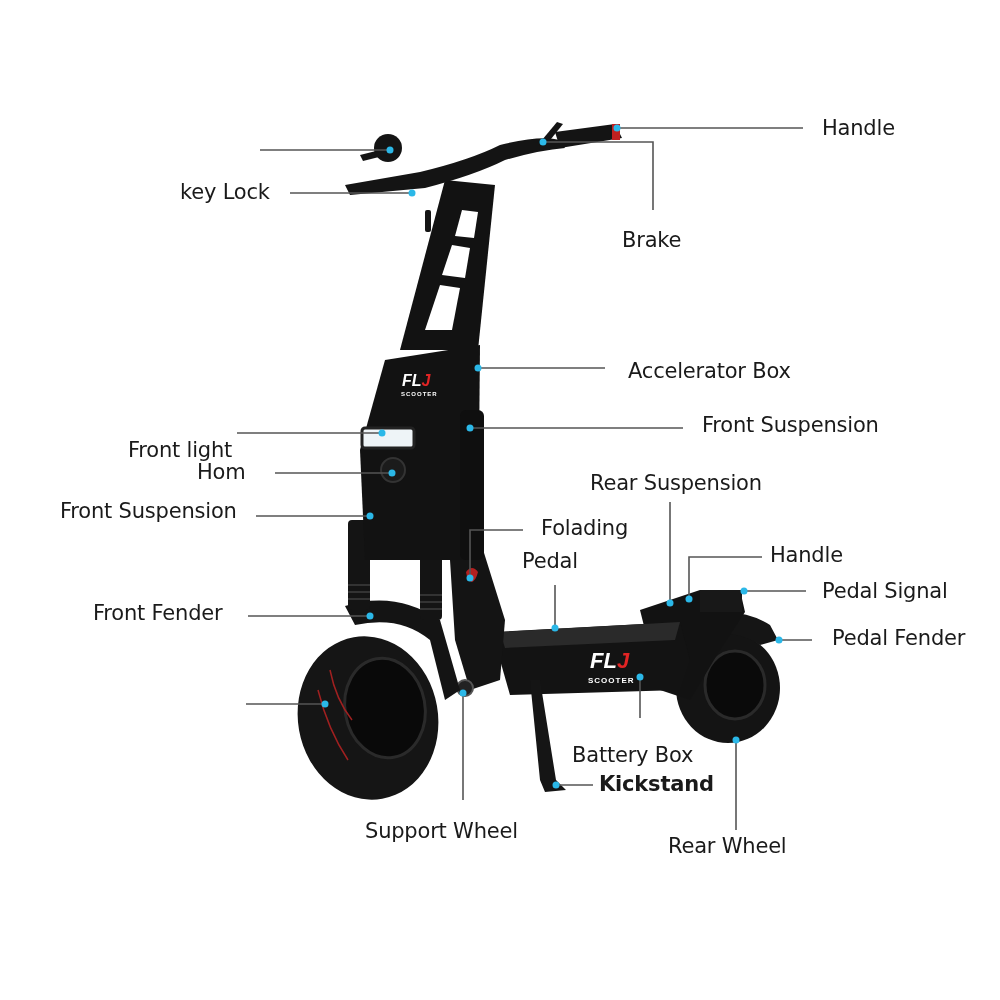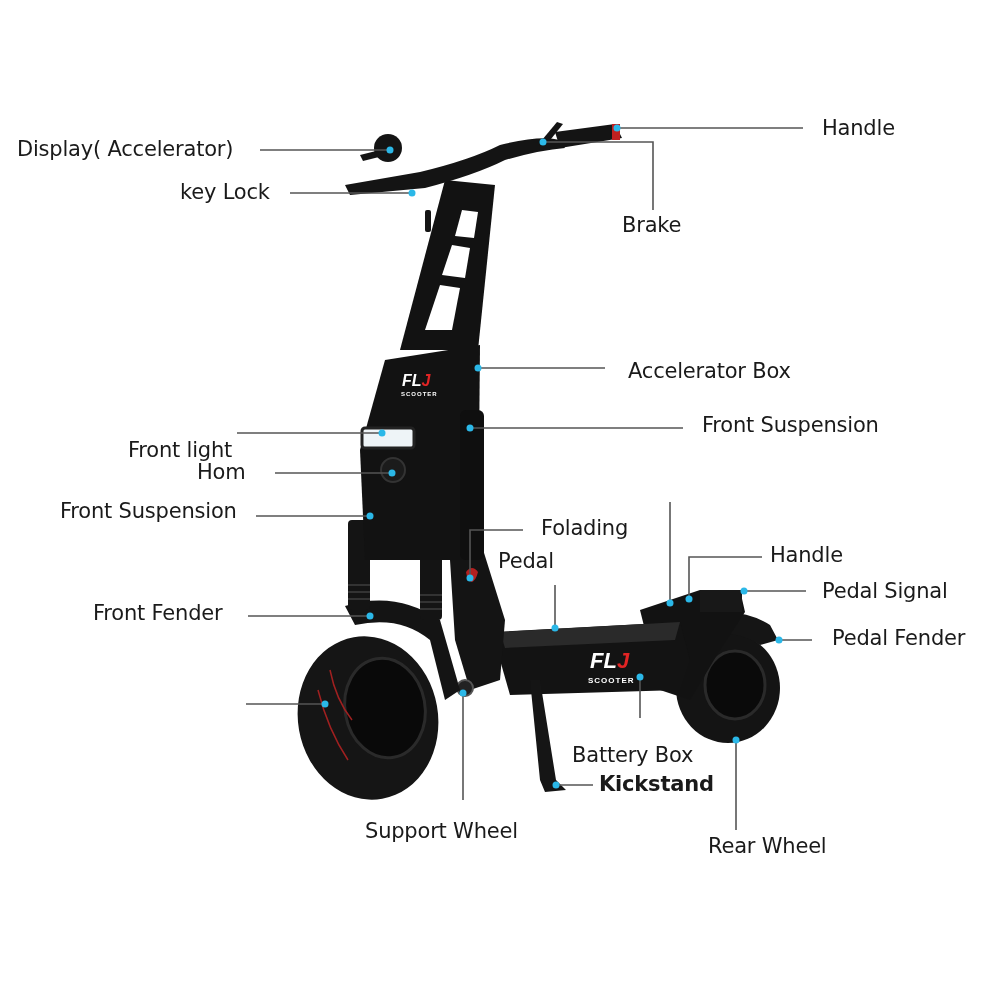--- a/index.html
+++ b/index.html
@@ -128,33 +128,33 @@
       <circle cx="370" cy="616" r="3.5"></circle>
       <circle cx="779" cy="640" r="3.5"></circle>
       <circle cx="325" cy="704" r="3.5"></circle>
       <circle cx="640" cy="677" r="3.5"></circle>
       <circle cx="556" cy="785" r="3.5"></circle>
       <circle cx="463" cy="693" r="3.5"></circle>
       <circle cx="736" cy="740" r="3.5"></circle>
     </g>
   </svg>
 
-  <div class="label" style="left:17px; top:137px;">Display( Accelerator)</div>
   <div class="label" style="left:168px; top:180px;margin-left:12px;">key Lock</div>
   <div class="label" style="left:822px; top:116px;">Handle</div>
-  <div class="label" style="left:622px; top:213px;">Brake</div>
+  <div class="label" style="left:622px; top:228px;">Brake</div>
   <div class="label" style="left:628px; top:359px;">Accelerator Box</div>
   <div class="label" style="left:128px; top:438px;">Front light</div>
   <div class="label" style="left:702px; top:413px;">Front Suspension</div>
   <div class="label" style="left:197px; top:460px;">Hom</div>
+  <div class="label" style="left:590px; top:471px;">Rear Suspension</div>
   <div class="label" style="left:60px; top:499px;">Front Suspension</div>
   <div class="label" style="left:541px; top:516px;">Folading</div>
-  <div class="label" style="left:498px; top:549px;">Pedal</div>
+  <div class="label" style="left:522px; top:549px;">Pedal</div>
   <div class="label" style="left:770px; top:543px;">Handle</div>
   <div class="label" style="left:822px; top:579px;">Pedal Signal</div>
   <div class="label" style="left:93px; top:601px;">Front Fender</div>
   <div class="label" style="left:832px; top:626px;">Pedal Fender</div>
   <div class="label" style="left:572px; top:727px;margin-top:16px;">Battery Box</div>
   <div class="label" style="left:599px; top:772px;font-weight:bold;">Kickstand</div>
   <div class="label" style="left:365px; top:819px;">Support Wheel</div>
-  <div class="label" style="left:668px; top:834px;margin-left:40px;">Rear Wheel</div>
+  <div class="label" style="left:668px; top:834px;">Rear Wheel</div>
 
 </div>
 
 </body></html>

